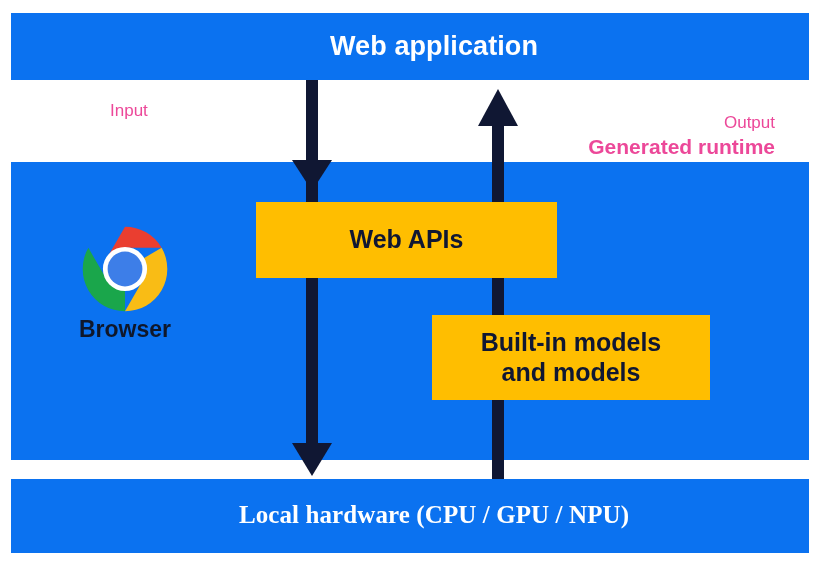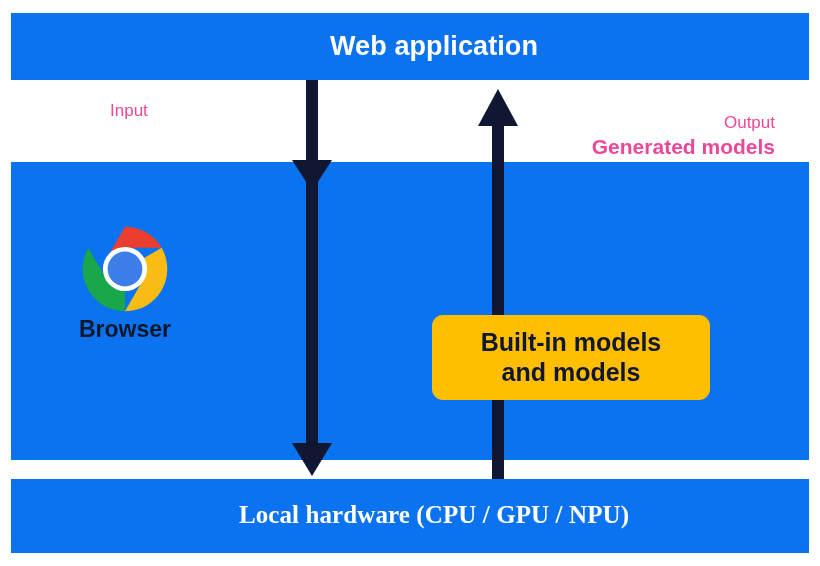--- a/index.html
+++ b/index.html
@@ -99,21 +99,20 @@
     width: 301px;
     height: 76px;
     font-size: 25px;
   }
   #box-built-in-models {
     left: 432px;
     top: 315px;
     width: 278px;
     height: 85px;
     font-size: 25px;
-    border-radius: 11px;
   }
 
   
   .flow-label {
     position: absolute;
     color: #ec4899;
   }
   #label-input {
     left: 110px;
     top: 100px;
@@ -176,30 +175,33 @@
       <polygon points="292,160 332,160 312,191" fill="#101733"></polygon>
       <polygon points="292,443 332,443 312,476" fill="#101733"></polygon>
     </g>
 
     <g>
       <rect x="492" y="104" width="12" height="375" fill="#101733"></rect>
       <polygon points="478,126 518,126 498,89" fill="#101733"></polygon>
     </g>
   </svg>
 
+  <div id="box-web-apis" class="yellow-box">
+    <span>Web APIs</span>
+  </div>
 
   <div id="box-built-in-models" class="yellow-box">
     <span>
       <span>Built-in models</span><br>
       <span>and models</span>
     </span>
   </div>
 
   <div id="label-input" class="flow-label">
     <span class="caption">Input</span>
   </div>
 
   <div id="label-output" class="flow-label">
     <span class="caption">Output</span>
-    <span class="value">Generated models</span>
+    <span class="value">Generated runtime</span>
   </div>
 
 </div>
 
 </body></html>

